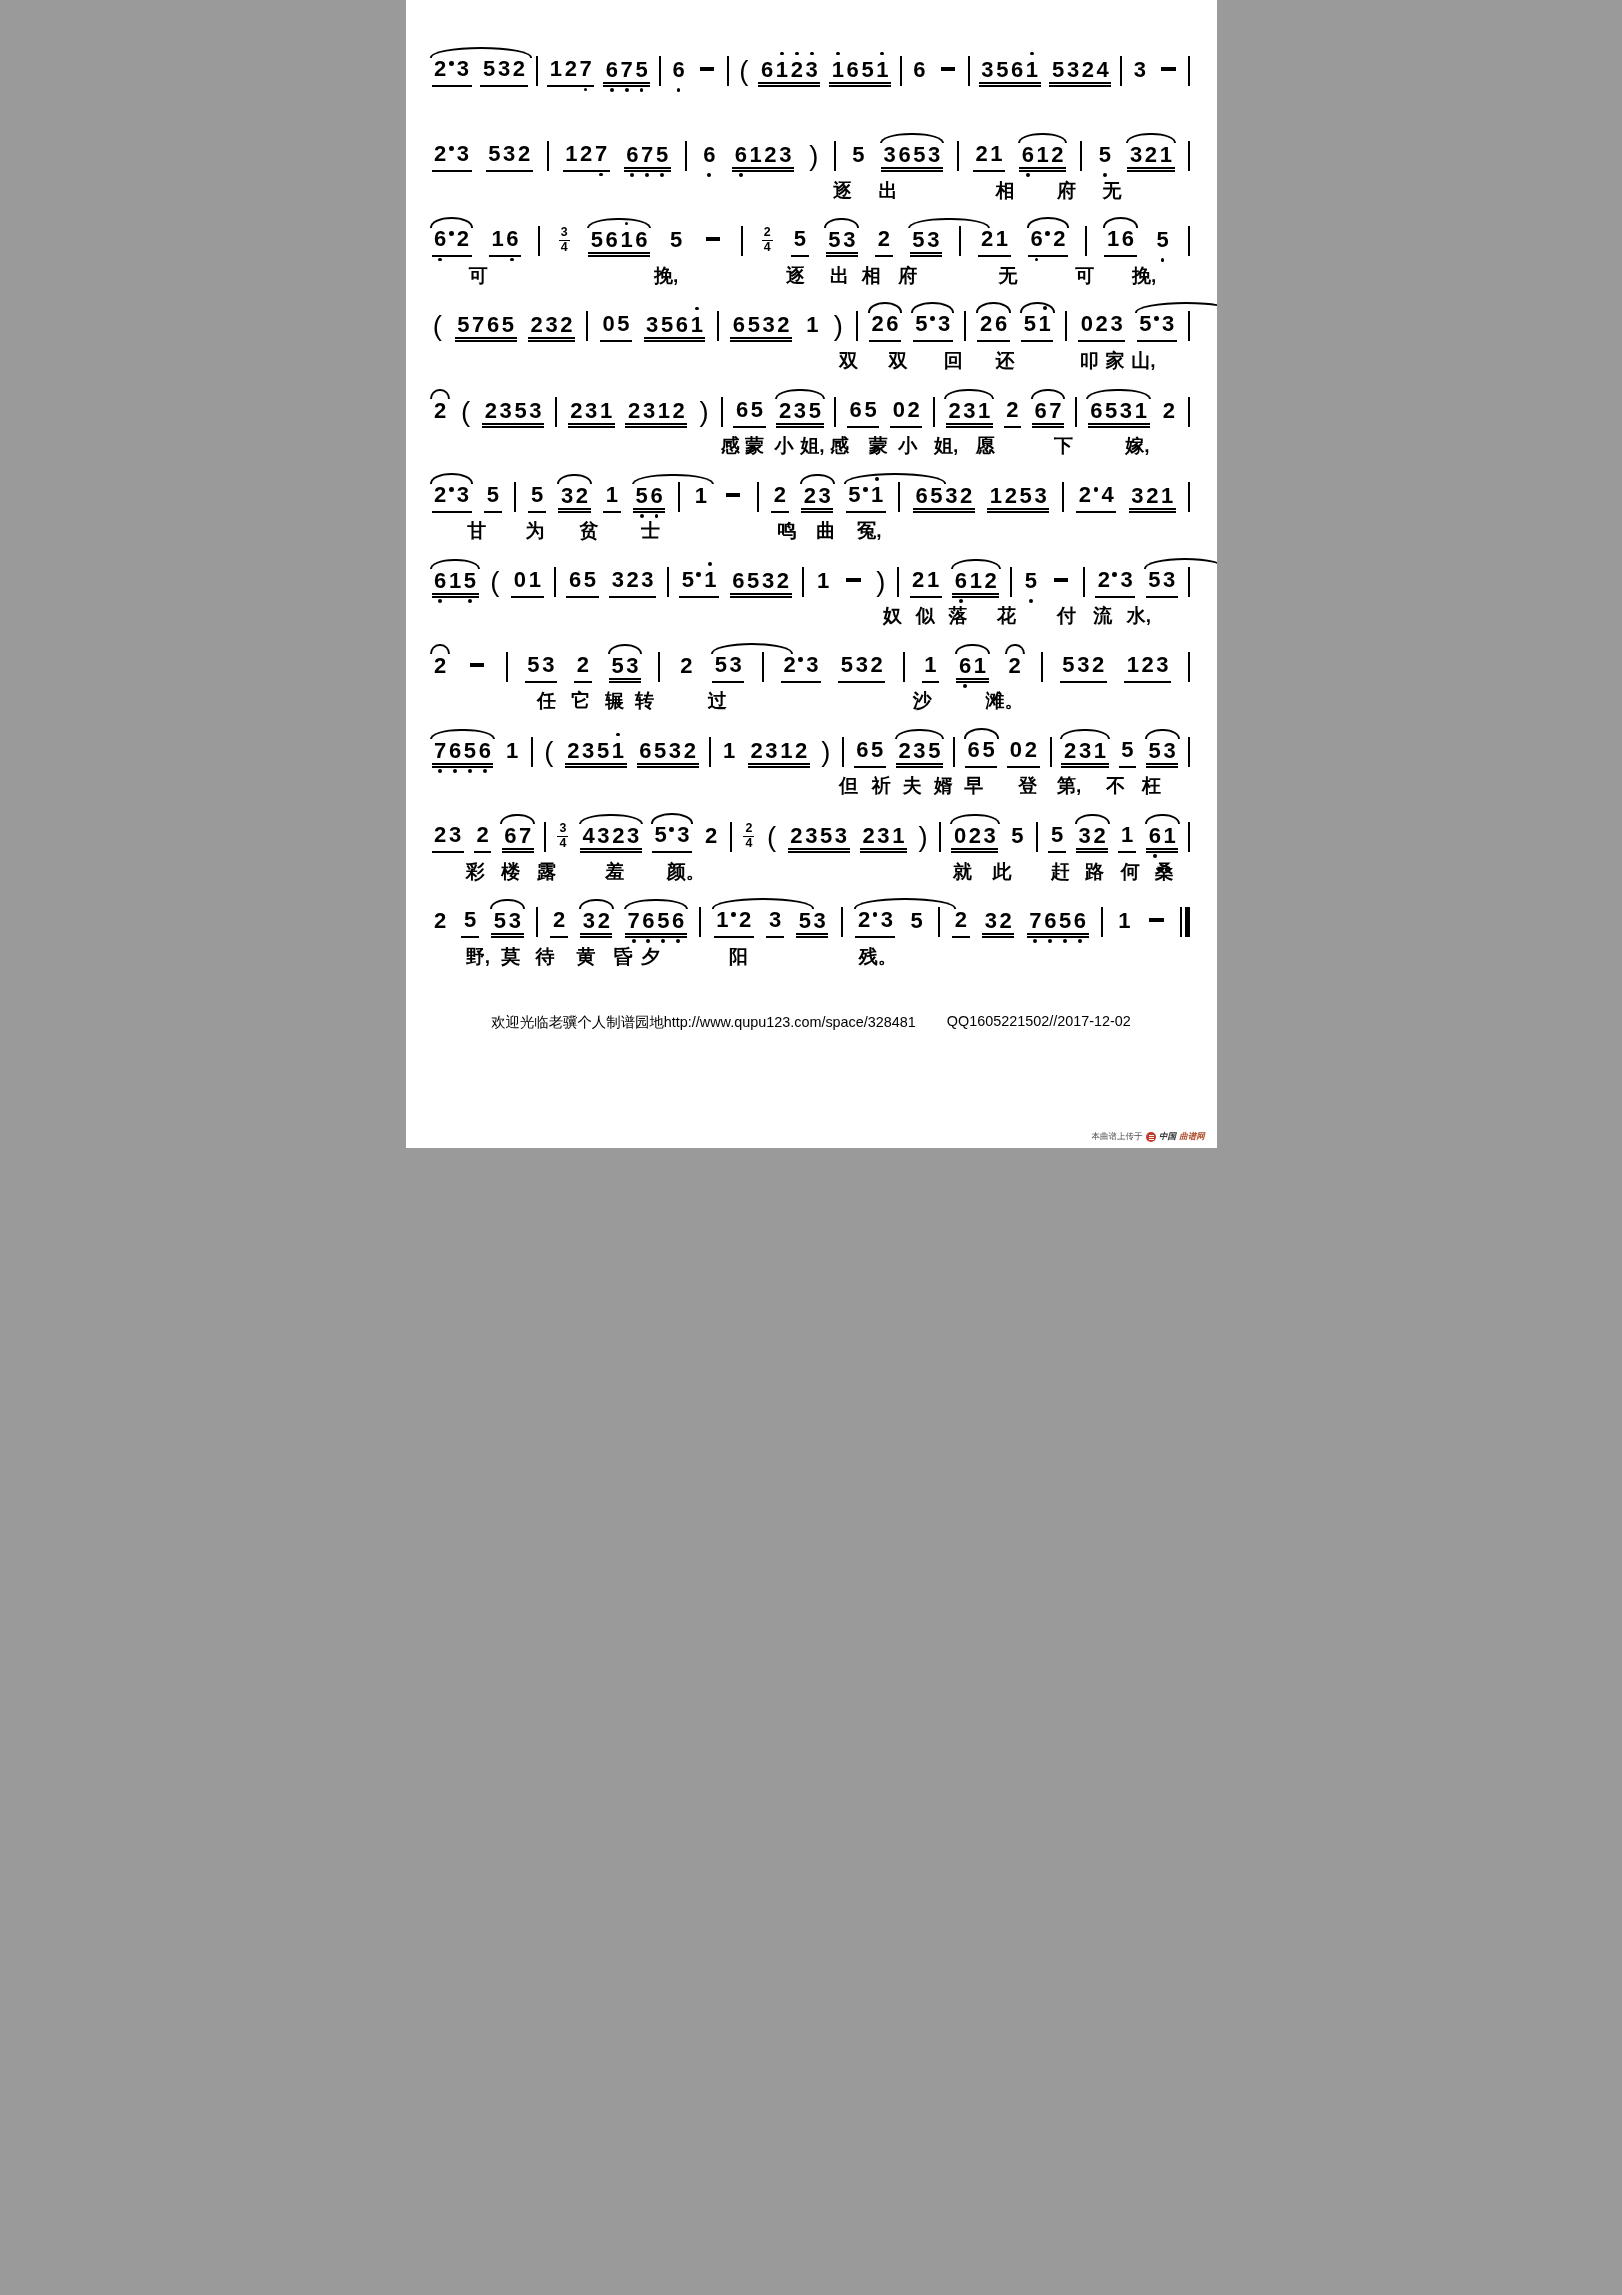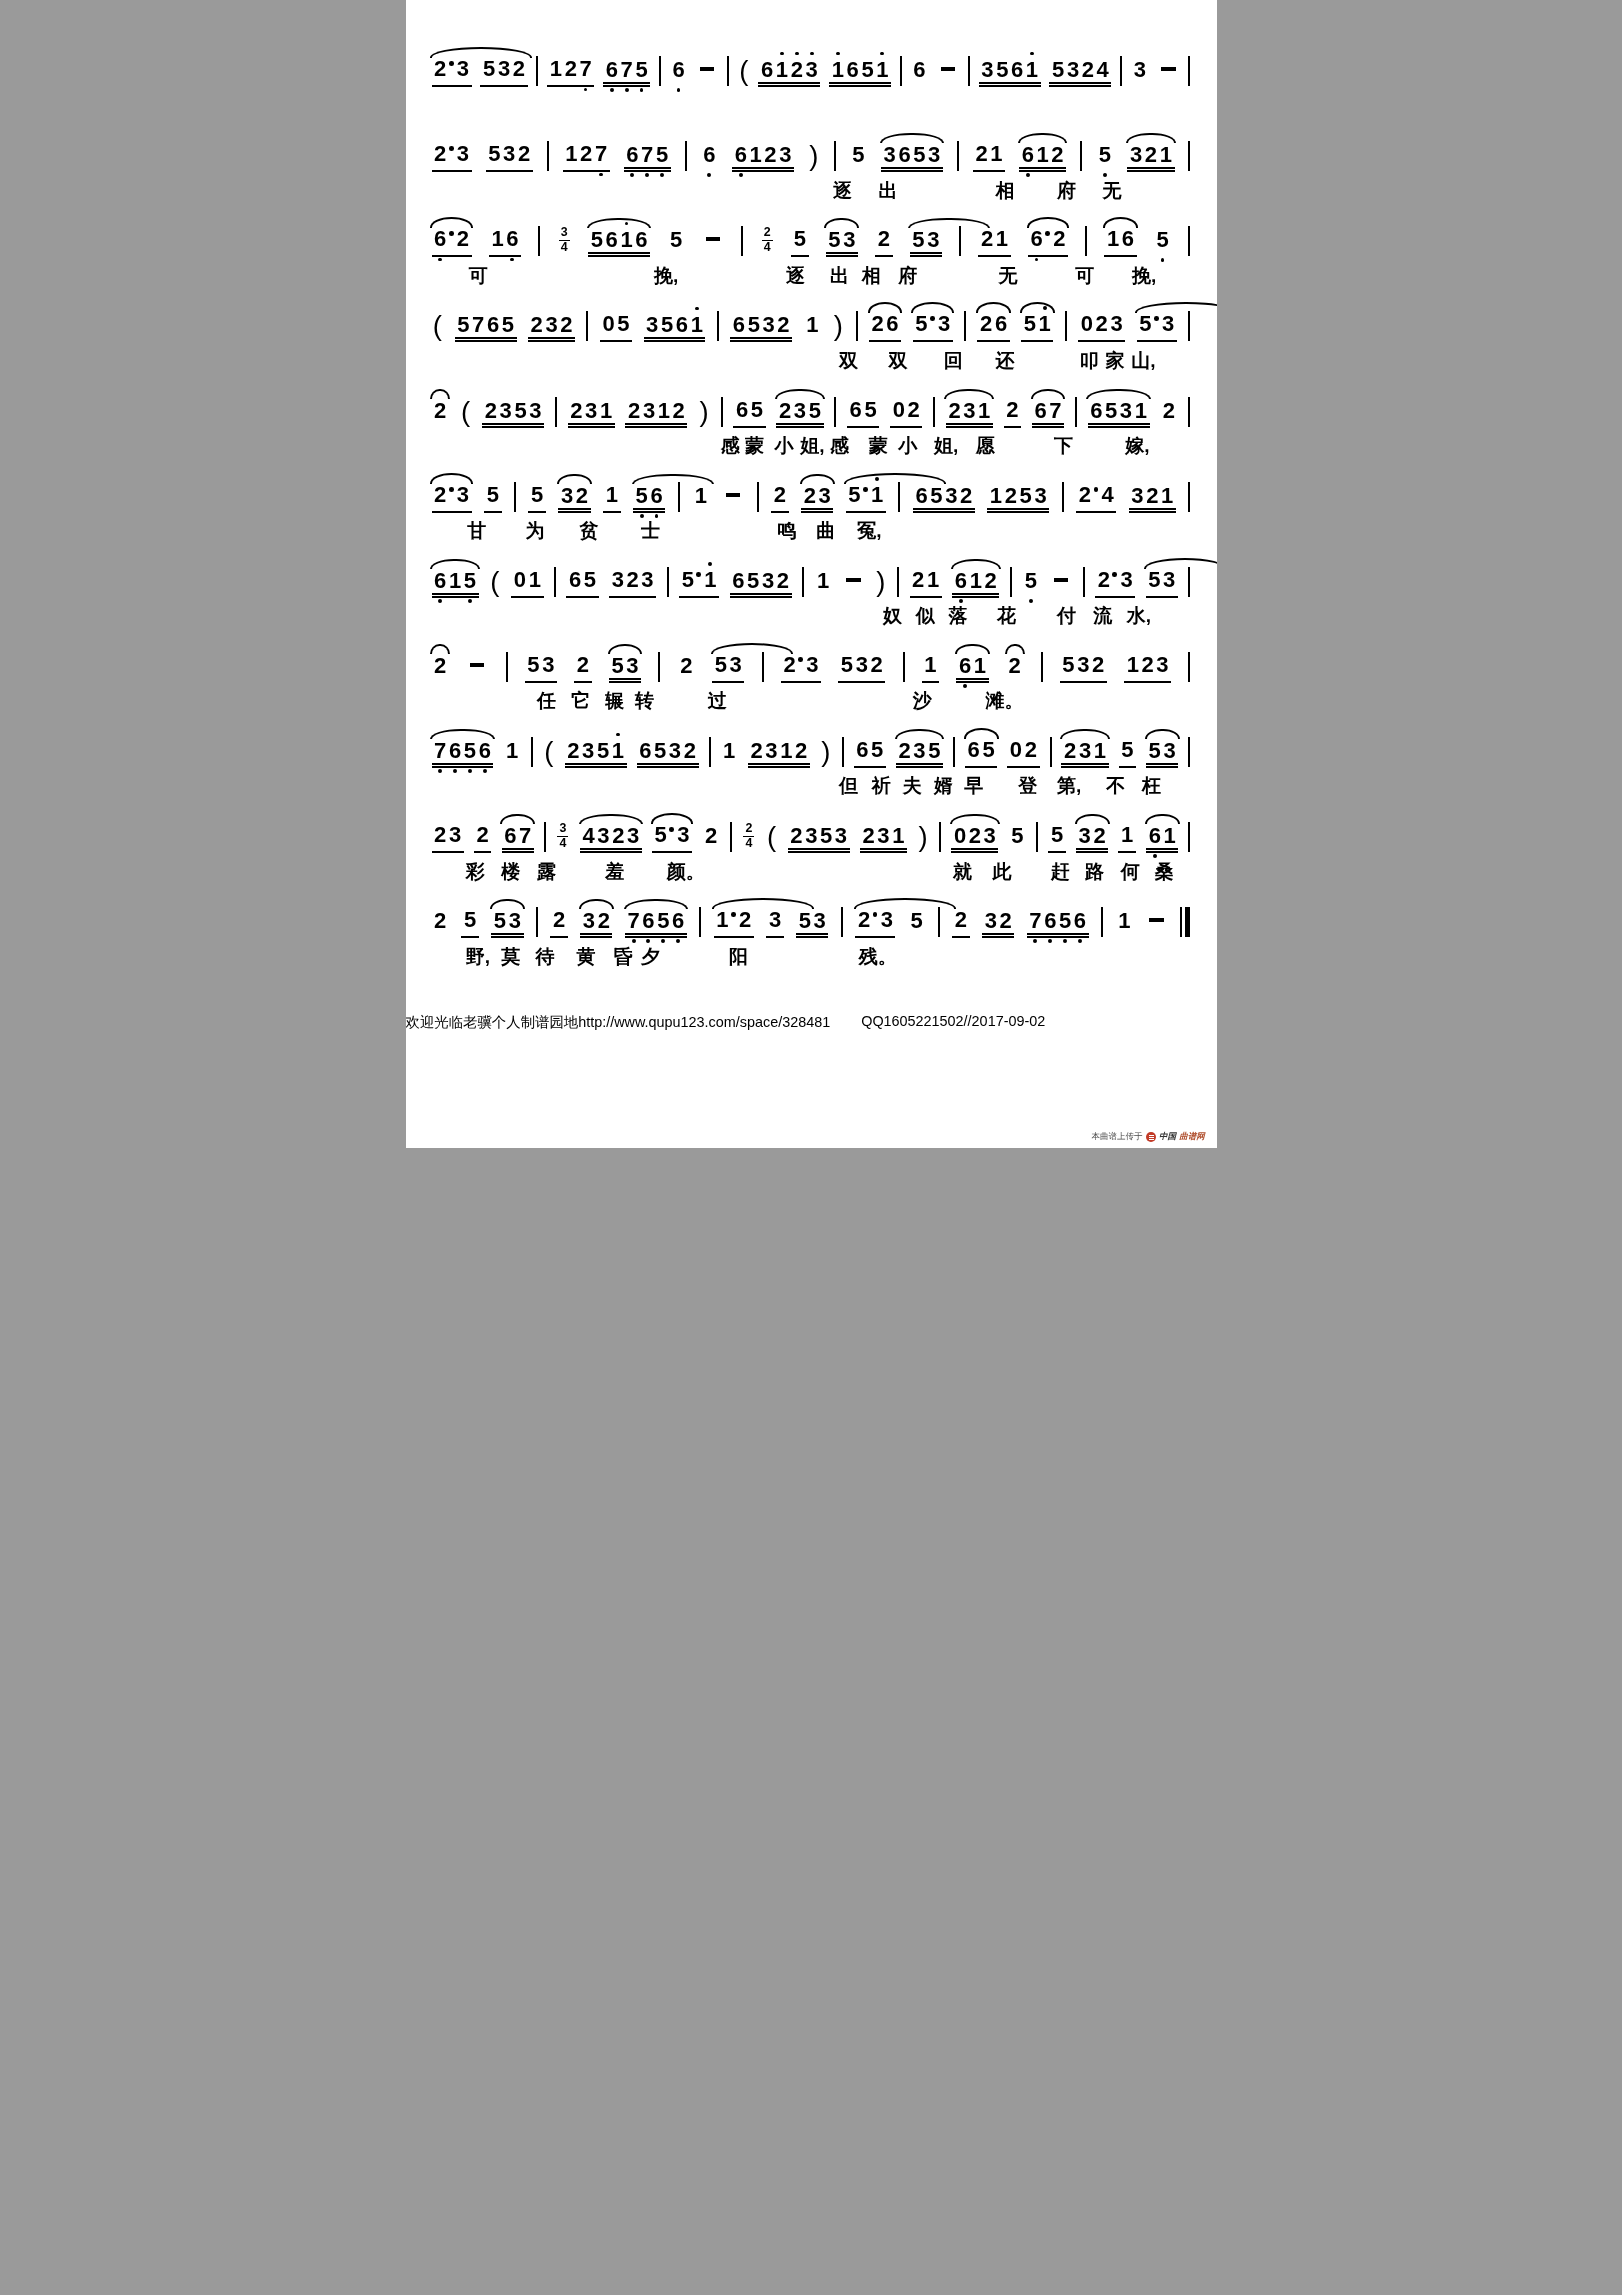--- a/index.html
+++ b/index.html
@@ -26,21 +26,21 @@
   .ts{display:inline-flex;flex-direction:column;align-items:center;margin:0 1.3px 2.6px 1.3px;}
   .ts b{font-size:12.4px;line-height:1.1;color:#000;}
   .ts b:first-child{border-bottom:1.3px solid #000;padding:0 2px;}
   .arc{position:absolute;left:-1.3px;right:-1.3px;top:-11px;height:8.5px;border:2px solid #000;border-bottom:none;
        border-radius:50% 50% 0 0 / 100% 100% 0 0;pointer-events:none;}
   .arc.w{right:-150%;z-index:2;}
   
   .lrow{position:absolute;left:26px;right:26px;height:25px;}
   .lrow span{position:absolute;top:0;white-space:nowrap;font-size:19px;font-weight:700;color:#000;}
   
-  .f1{position:absolute;top:1013px;left:0;right:0;display:flex;justify-content:flex-start;gap:31px;
+  .f1{position:absolute;top:1013px;left:0;right:0;display:flex;justify-content:center;gap:31px;
       font-size:14.4px;color:#000;}
   .f2{position:absolute;top:1052px;left:0;right:0;text-align:center;font-size:14.4px;color:#000;}
   .titleline{position:absolute;top:1103px;left:0;right:0;text-align:center;color:#000;}
   .titleline .bt{font-size:19px;font-weight:700;}
   .titleline .pg{font-size:15px;margin-left:18.3px;}
   .wm{position:absolute;right:11.8px;top:1131px;display:flex;align-items:center;gap:3.3px;font-size:8.5px;}
   .wm .pre{color:#4a4a4a;}
   .wm .lg{position:relative;width:9.8px;height:9.8px;border-radius:50%;background:#c23b28;}
   .wm .lg::after{content:"";position:absolute;right:1.3px;top:2.6px;width:5.2px;height:5.2px;
       background:repeating-linear-gradient(#fff 0 0.7px,transparent 0.7px 2px);}
@@ -1237,21 +1237,21 @@
         <span style="left: 19.1%;">黄</span>
         <span style="left: 24%;">昏</span>
         <span style="left: 27.6%;">夕</span>
         <span style="left: 39.2%;">阳</span>
         <span style="left: 56.3%;">残。</span>
       </div>
     </div>
 
   <div class="f1">
     <span>欢迎光临老骥个人制谱园地http://www.qupu123.com/space/328481</span>
-    <span>QQ1605221502//2017-09-02</span>
+    <span>QQ1605221502//2017-12-02</span>
   </div>
 
 
   <div class="wm">
     <span class="pre">本曲谱上传于</span>
     <span class="lg"></span>
     <span class="cn">中国</span>
     <span class="site">曲谱网</span>
   </div>
 </div>

